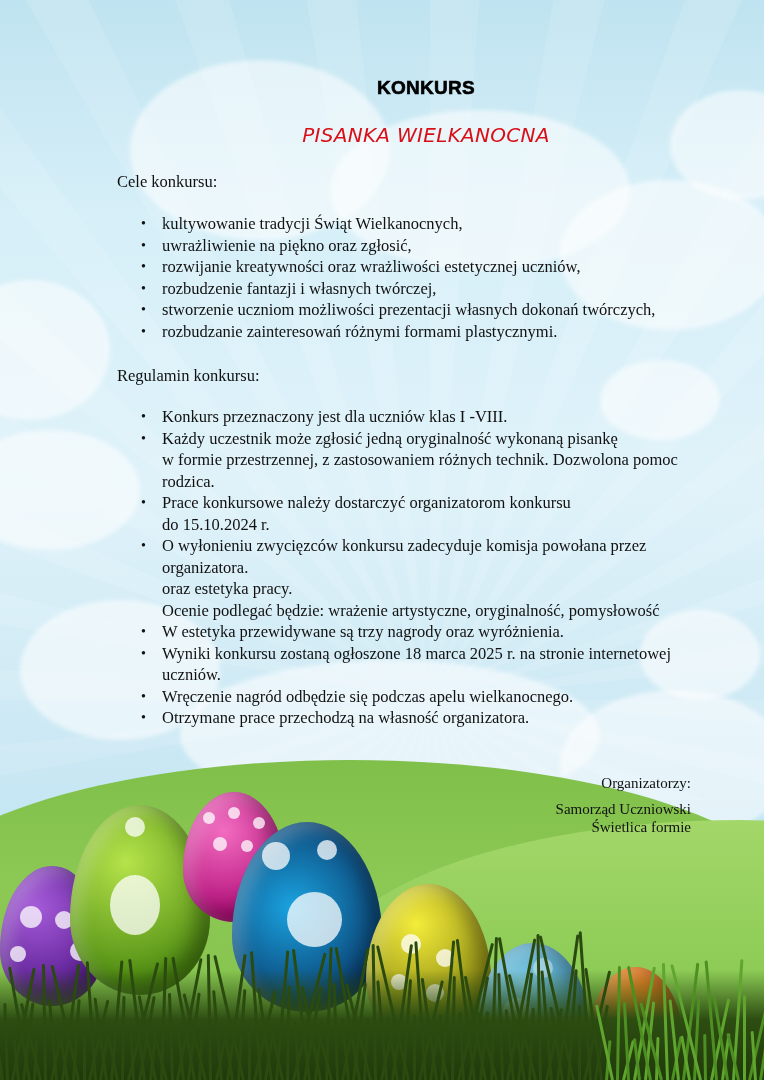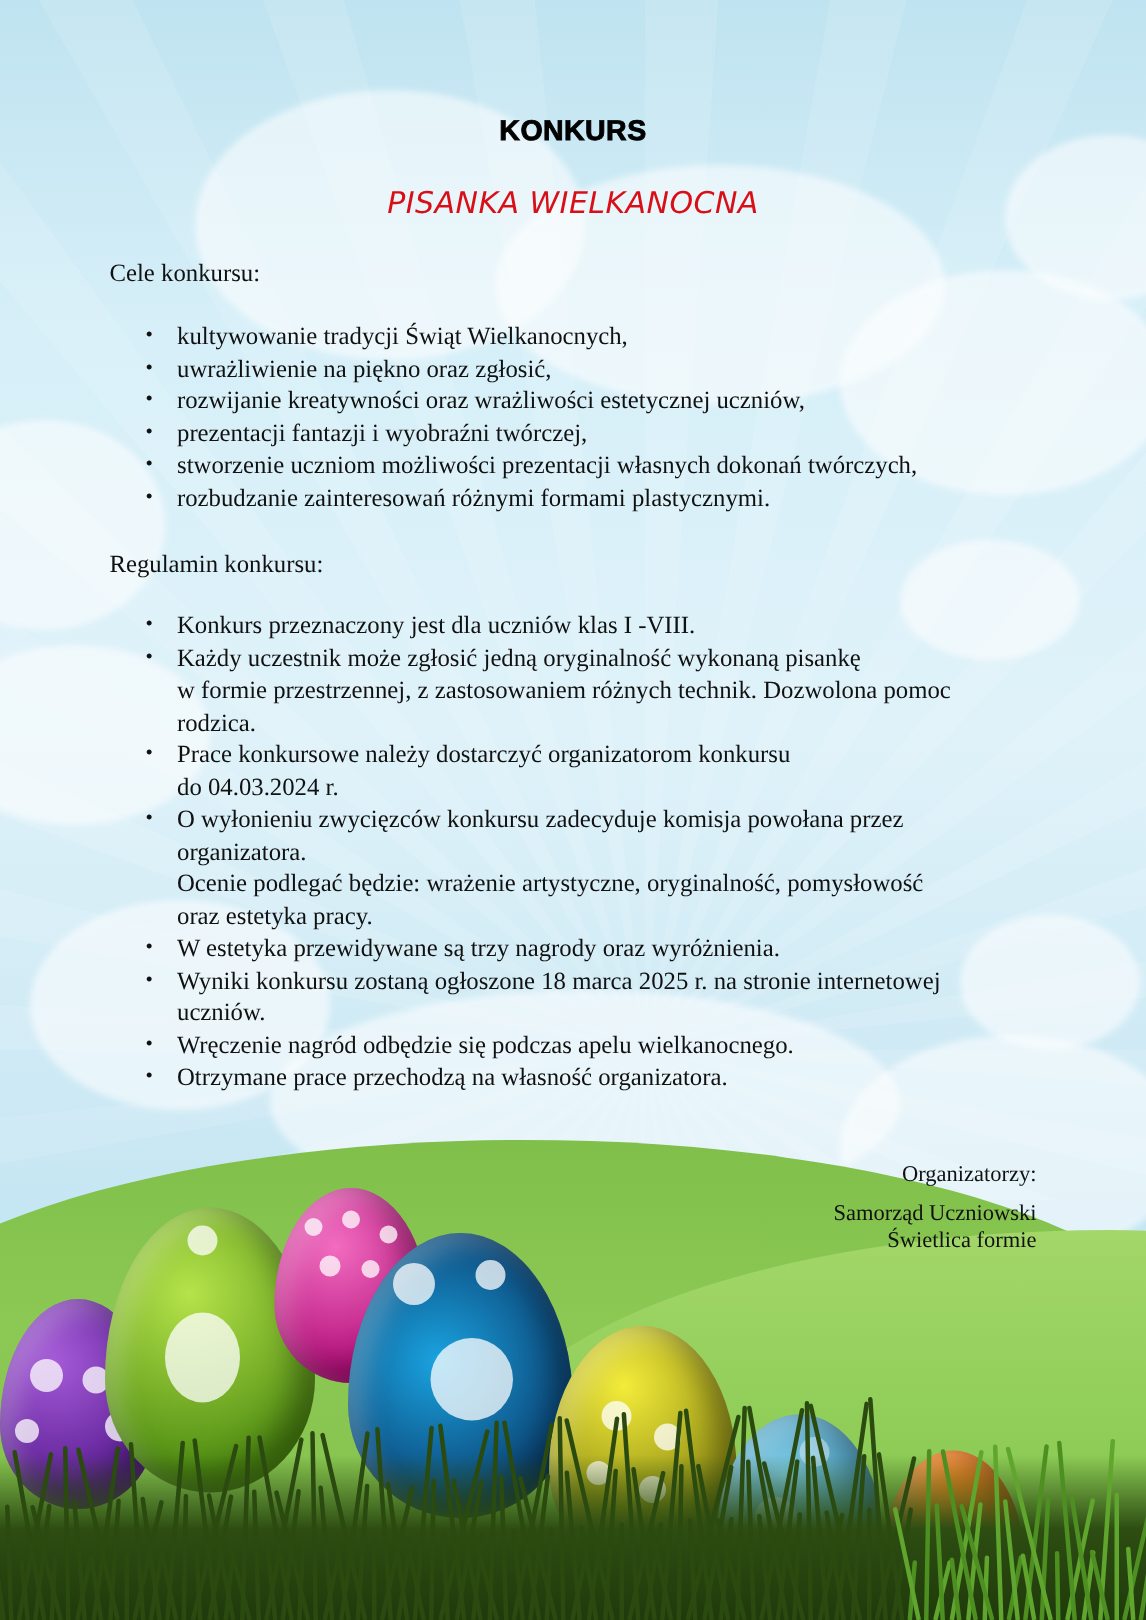--- a/index.html
+++ b/index.html
@@ -12,21 +12,21 @@
     background: repeating-conic-gradient(from 200deg at 430px 700px, rgba(255,255,255,0.18) 0deg 4deg, rgba(255,255,255,0) 4deg 10deg); opacity:.6; }
   .hill1 { position:absolute; left:-100px; top:760px; width:900px; height:500px; border-radius:50% 50% 0 0 / 30% 30% 0 0;
     background: linear-gradient(180deg, #7fbf4a 0%, #8cc954 25%, #79b944 100%); }
   .hill2 { position:absolute; left:320px; top:820px; width:700px; height:400px; border-radius:60% 40% 0 0 / 40% 30% 0 0;
     background: linear-gradient(180deg, #a3d769 0%, #8ccb55 40%, #74b63e 100%); }
   .grass-dark { position:absolute; left:0; bottom:0; width:764px; height:110px;
     background: linear-gradient(180deg, rgba(40,70,15,0) 0%, #2d4d12 45%, #1f3a0b 100%); }
   .egg { position:absolute; border-radius:50% 50% 50% 50% / 60% 60% 40% 40%; box-shadow: inset -12px -10px 20px rgba(0,0,0,.35), inset 10px 8px 16px rgba(255,255,255,.25); }
   .egg .dot { position:absolute; border-radius:50%; background:rgba(255,255,255,.75); }
   .blade { position:absolute; bottom:0; width:3px; background:#2a4a10; border-radius:2px 2px 0 0; transform-origin:bottom center; }
-  .content { position:absolute; inset:0; z-index:2; }
+  .content { position:absolute; inset:0; z-index:2;margin-left:44px; }
   .konkurs { position:absolute; top:77px; left:0; width:764px; text-align:center;
     font-family:"Liberation Sans", sans-serif; font-weight:900; font-size:19px; letter-spacing:0.3px; color:#000;
     -webkit-text-stroke:0.6px #000; }
   .subtitle { position:absolute; top:123px; left:0; width:764px; text-align:center;
     font-family:"DejaVu Sans", sans-serif; font-style:italic; font-size:20px; color:#d90f18; letter-spacing:0.3px; }
   .heading { position:absolute; left:73px; font-size:16.5px; }
   ul.list { position:absolute; left:73px; margin:0; padding:0; list-style:none; width:620px; }
   ul.list li { position:relative; padding-left:45px; font-size:16.5px; line-height:21.5px; }
   ul.list li .bullet { position:absolute; left:24px; top:0; font-size:14px; }
   .org { position:absolute; right:73px; text-align:right; font-size:15px; line-height:18px; }
@@ -242,21 +242,21 @@
       <li>
         <span class="bullet">•</span>
         <div>uwrażliwienie na piękno oraz zgłosić,</div>
       </li>
       <li>
         <span class="bullet">•</span>
         <div>rozwijanie kreatywności oraz wrażliwości estetycznej uczniów,</div>
       </li>
       <li>
         <span class="bullet">•</span>
-        <div>prezentacji fantazji i wyobraźni twórczej,</div>
+        <div>rozbudzenie fantazji i własnych twórczej,</div>
       </li>
       <li>
         <span class="bullet">•</span>
         <div>stworzenie uczniom możliwości prezentacji własnych dokonań twórczych,</div>
       </li>
       <li>
         <span class="bullet">•</span>
         <div>rozbudzanie zainteresowań różnymi formami plastycznymi.</div>
       </li>
     </ul>
@@ -269,28 +269,28 @@
       </li>
       <li>
         <span class="bullet">•</span>
         <div>Każdy uczestnik może zgłosić jedną oryginalność wykonaną pisankę</div>
         <div>w formie przestrzennej, z zastosowaniem różnych technik. Dozwolona pomoc</div>
         <div>rodzica.</div>
       </li>
       <li>
         <span class="bullet">•</span>
         <div>Prace konkursowe należy dostarczyć organizatorom konkursu</div>
-        <div>do 04.03.2024 r.</div>
+        <div>do 15.10.2024 r.</div>
       </li>
       <li>
         <span class="bullet">•</span>
         <div>O wyłonieniu zwycięzców konkursu zadecyduje komisja powołana przez</div>
         <div>organizatora.</div>
+        <div>oraz estetyka pracy.</div>
         <div>Ocenie podlegać będzie: wrażenie artystyczne, oryginalność, pomysłowość</div>
-        <div>oraz estetyka pracy.</div>
       </li>
       <li>
         <span class="bullet">•</span>
         <div>W estetyka przewidywane są trzy nagrody oraz wyróżnienia.</div>
       </li>
       <li>
         <span class="bullet">•</span>
         <div>Wyniki konkursu zostaną ogłoszone 18 marca 2025 r. na stronie internetowej</div>
         <div>uczniów.</div>
       </li>

